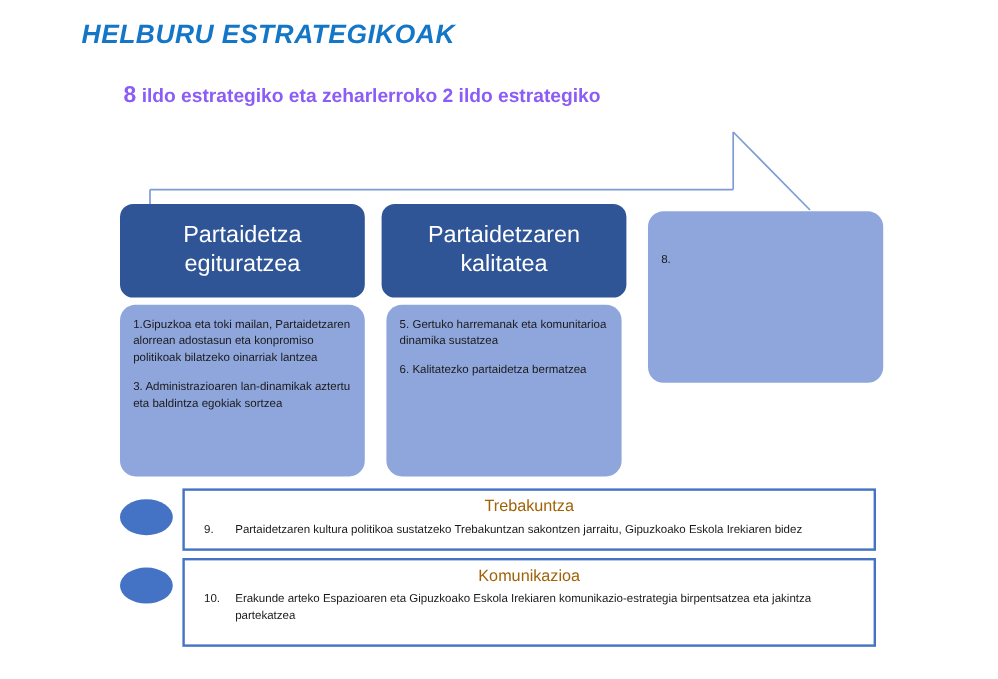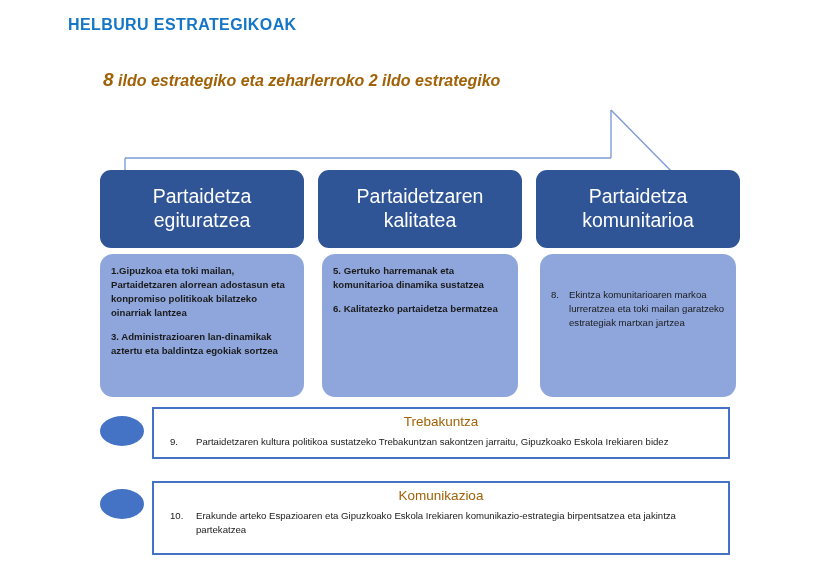--- a/index.html
+++ b/index.html
@@ -15,37 +15,37 @@
     overflow: hidden;
     font-family: "Liberation Sans", sans-serif;
     color: #000000;
   }
 
   
   .page-title {
     position: absolute;
     left: 68px;
     top: 16px;
-    font-size: 16px;
+    font-size: 22px;
     font-weight: bold;
     letter-spacing: 0.4px;
     color: #1476C6;
     white-space: nowrap;
+    font-style: italic;
   }
 
   
   .subtitle {
     position: absolute;
     left: 103px;
     top: 69px;
     font-size: 16px;
     font-weight: bold;
-    color: #a16207;
+    color: #8b5cf6;
     white-space: nowrap;
-    font-style: italic;
   }
   .subtitle .lead-num {
     font-size: 19px;
     font-weight: bold;
   }
 
   
   .connector-svg {
     position: absolute;
     left: 0;
@@ -96,42 +96,42 @@
     height: 143px;
     background: #8FA6DC;
     border-radius: 13px;
     padding: 10px 10px 8px 11px;
     font-size: 9.6px;
     line-height: 1.45;
     color: #1A1A1A;
     z-index: 1;
   }
   .col-body.narrow { width: 196px; margin-left: 4px; }
-  .col-body p { margin: 0 0 10px 0; font-weight: bold; }
+  .col-body p { margin: 0 0 10px 0; }
   .col-body p:last-child { margin-bottom: 0; }
 
   .numbered-item {
     display: flex;
     gap: 10px;
     margin: 0;
   }
   .numbered-item .num { flex: 0 0 auto; }
   .numbered-item .txt { flex: 1 1 auto; }
 
   .col-body.pad-top { padding-top: 34px; }
 
   
   .trans-row {
     position: absolute;
     left: 100px;
     width: 630px;
     height: 50px;
   }
   .trans-row.row-1 { top: 407px; height: 52px; }
-  .trans-row.row-2 { top: 481px; height: 74px; }
+  .trans-row.row-2 { top: 465px; height: 74px; }
 
   .trans-bullet {
     position: absolute;
     left: 0px;
     top: 9px;
     width: 44px;
     height: 30px;
     border-radius: 50%;
     background: #4472C4;
   }
@@ -197,25 +197,23 @@
     <div class="col-head">Partaidetzaren kalitatea</div>
     <div class="col-body narrow">
       <p><span>5.</span>
         <span>Gertuko harremanak eta komunitarioa dinamika sustatzea</span></p>
       <p><span>6.</span>
         <span>Kalitatezko partaidetza bermatzea</span></p>
     </div>
   </div>
 
   <div class="column col-3">
-    <div class="col-head">Partaidetza komunitarioa</div>
     <div class="col-body narrow pad-top">
       <div class="numbered-item">
         <span class="num">8.</span>
-        <span class="txt">Ekintza komunitarioaren markoa lurreratzea eta toki mailan garatzeko estrategiak martxan jartzea</span>
       </div>
     </div>
   </div>
 
 </div>
 
 <div class="trans-row row-1">
   <div class="trans-bullet"></div>
   <div class="trans-box">
     <div class="trans-title">Trebakuntza</div>

